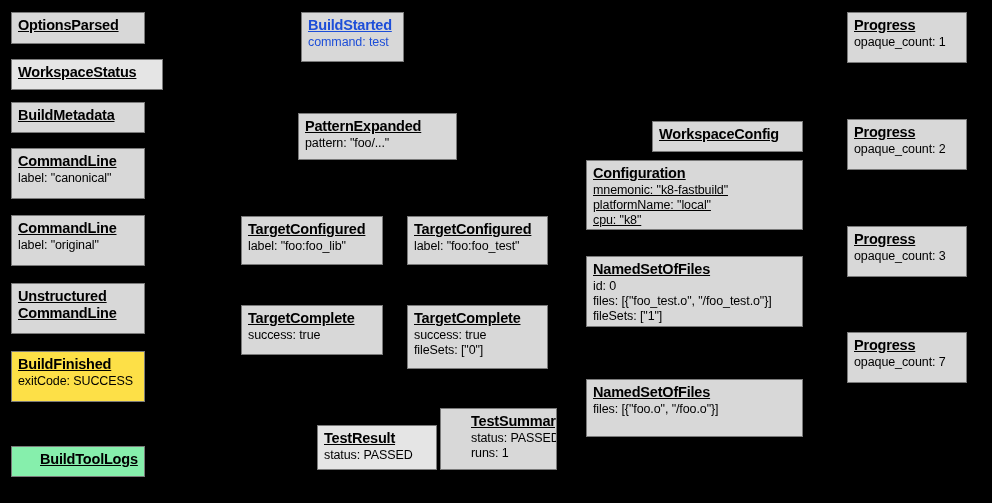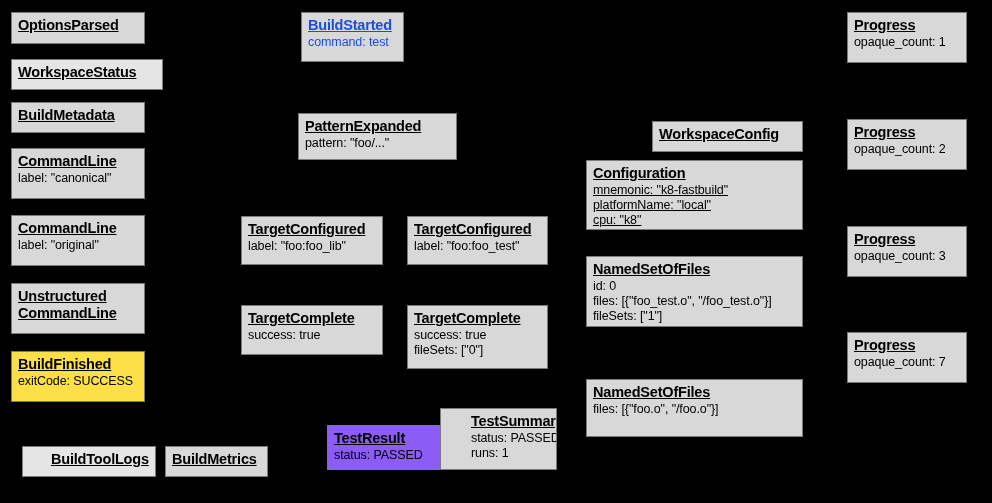--- a/index.html
+++ b/index.html
@@ -77,25 +77,22 @@
     <div class="node" style="left: 11px; top: 283px; width: 134px; height: 51px; background: rgb(216, 216, 216); border-color: rgb(122, 122, 122); color: #000000;">
       <span class="node-title">Unstructured
 CommandLine</span>
     </div>
     <div class="node" style="left: 11px; top: 351px; width: 134px; height: 51px; background: #fde047; border-color: rgb(122, 122, 122); color: rgb(0, 0, 0);">
       <span class="node-title">BuildFinished</span>
       <div class="node-fields">
         <span class="node-field">exitCode: SUCCESS</span>
       </div>
     </div>
-    <div class="node" style="left: 22px; top: 446px; width: 134px; height: 31px; background: #e5e5e5; border-color: rgb(122, 122, 122); color: rgb(0, 0, 0); padding-left: 28px;">
+    <div class="node" style="left: 11px; top: 446px; width: 134px; height: 31px; background: #86efac; border-color: rgb(122, 122, 122); color: rgb(0, 0, 0); padding-left: 28px;">
       <span class="node-title">BuildToolLogs</span>
-    </div>
-    <div class="node" style="left: 165px; top: 446px; width: 103px; height: 31px; background: rgb(216, 216, 216); border-color: rgb(122, 122, 122); color: rgb(0, 0, 0);">
-      <span class="node-title">BuildMetrics</span>
     </div>
     <div class="node" style="left: 301px; top: 12px; width: 103px; height: 50px; background: rgb(216, 216, 216); border-color: rgb(122, 122, 122); color: #1d4ed8;">
       <span class="node-title">BuildStarted</span>
       <div class="node-fields">
         <span class="node-field">command: test</span>
       </div>
     </div>
     <div class="node" style="left: 298px; top: 113px; width: 159px; height: 47px; background: rgb(216, 216, 216); border-color: rgb(122, 122, 122); color: rgb(0, 0, 0);">
       <span class="node-title">PatternExpanded</span>
       <div class="node-fields">
@@ -120,21 +117,21 @@
         <span class="node-field">success: true</span>
       </div>
     </div>
     <div class="node" style="left: 407px; top: 305px; width: 141px; height: 64px; background: rgb(216, 216, 216); border-color: rgb(122, 122, 122); color: rgb(0, 0, 0);">
       <span class="node-title">TargetComplete</span>
       <div class="node-fields">
         <span class="node-field">success: true</span>
         <span class="node-field">fileSets: ["0"]</span>
       </div>
     </div>
-    <div class="node" style="left: 327px; top: 425px; width: 120px; height: 45px; background: #8b5cf6; border-color: rgb(122, 122, 122); color: rgb(0, 0, 0);">
+    <div class="node" style="left: 317px; top: 425px; width: 120px; height: 45px; background: #e5e5e5; border-color: rgb(122, 122, 122); color: rgb(0, 0, 0);">
       <span class="node-title">TestResult</span>
       <div class="node-fields">
         <span class="node-field">status: PASSED</span>
       </div>
     </div>
     <div class="node" style="left: 440px; top: 408px; width: 117px; height: 62px; background: rgb(216, 216, 216); border-color: rgb(122, 122, 122); color: rgb(0, 0, 0); padding-left: 30px;">
       <span class="node-title">TestSummary</span>
       <div class="node-fields">
         <span class="node-field">status: PASSED</span>
         <span class="node-field">runs: 1</span>

